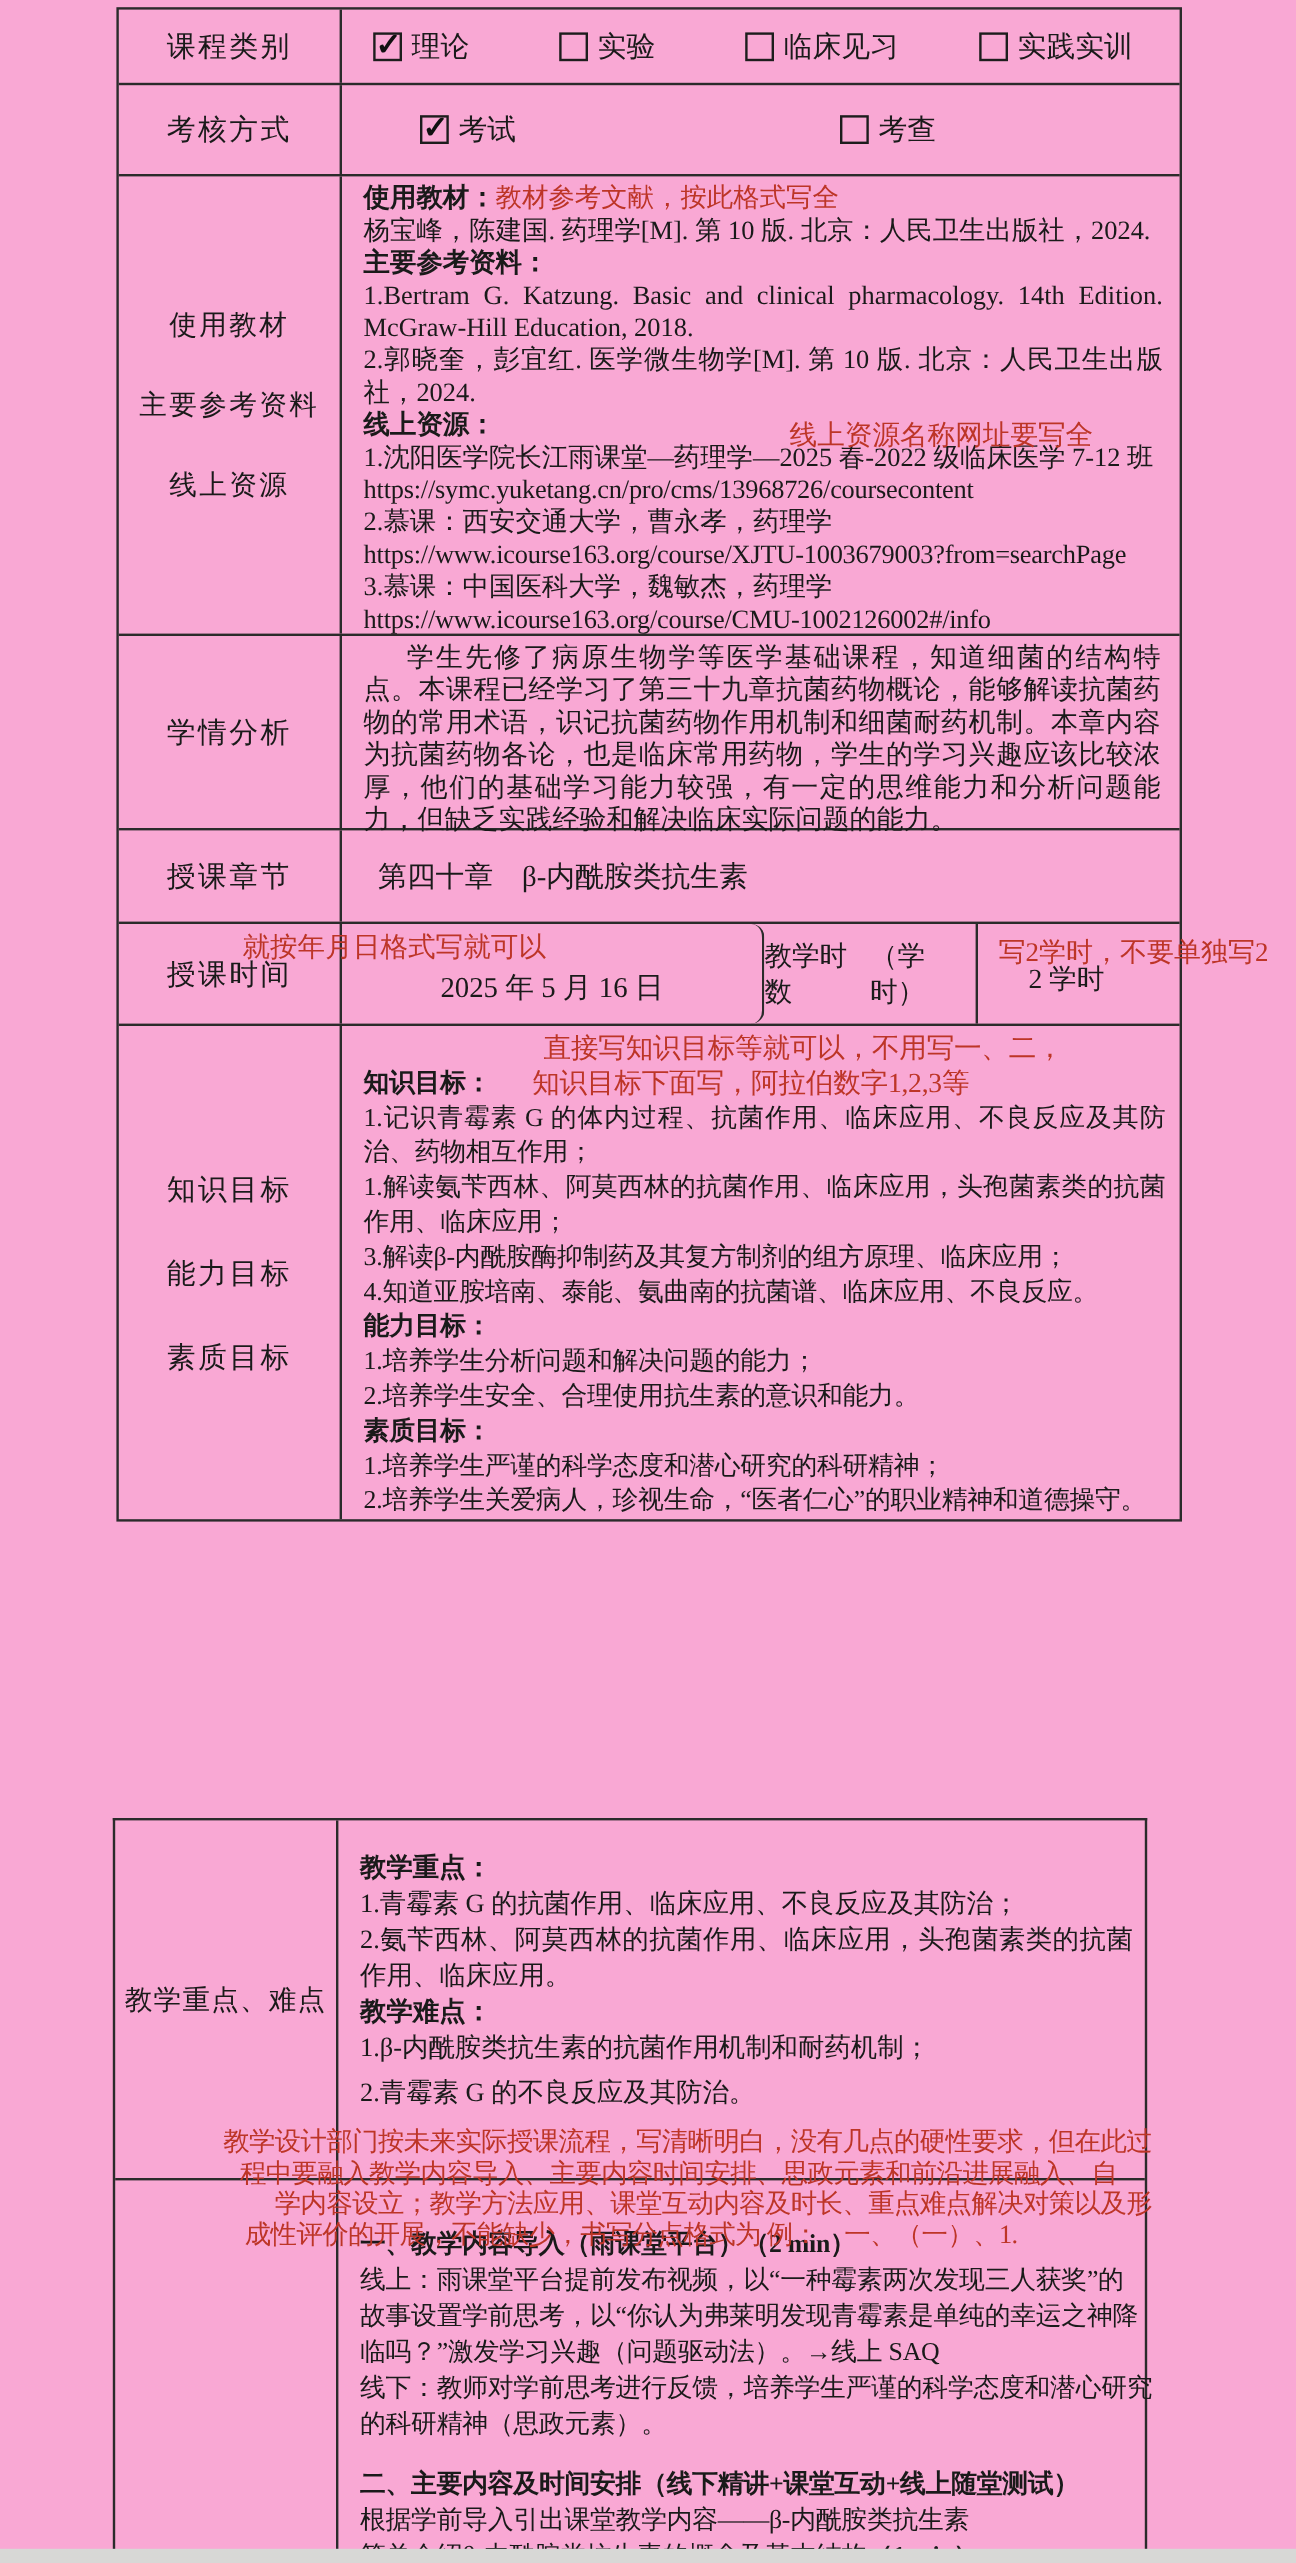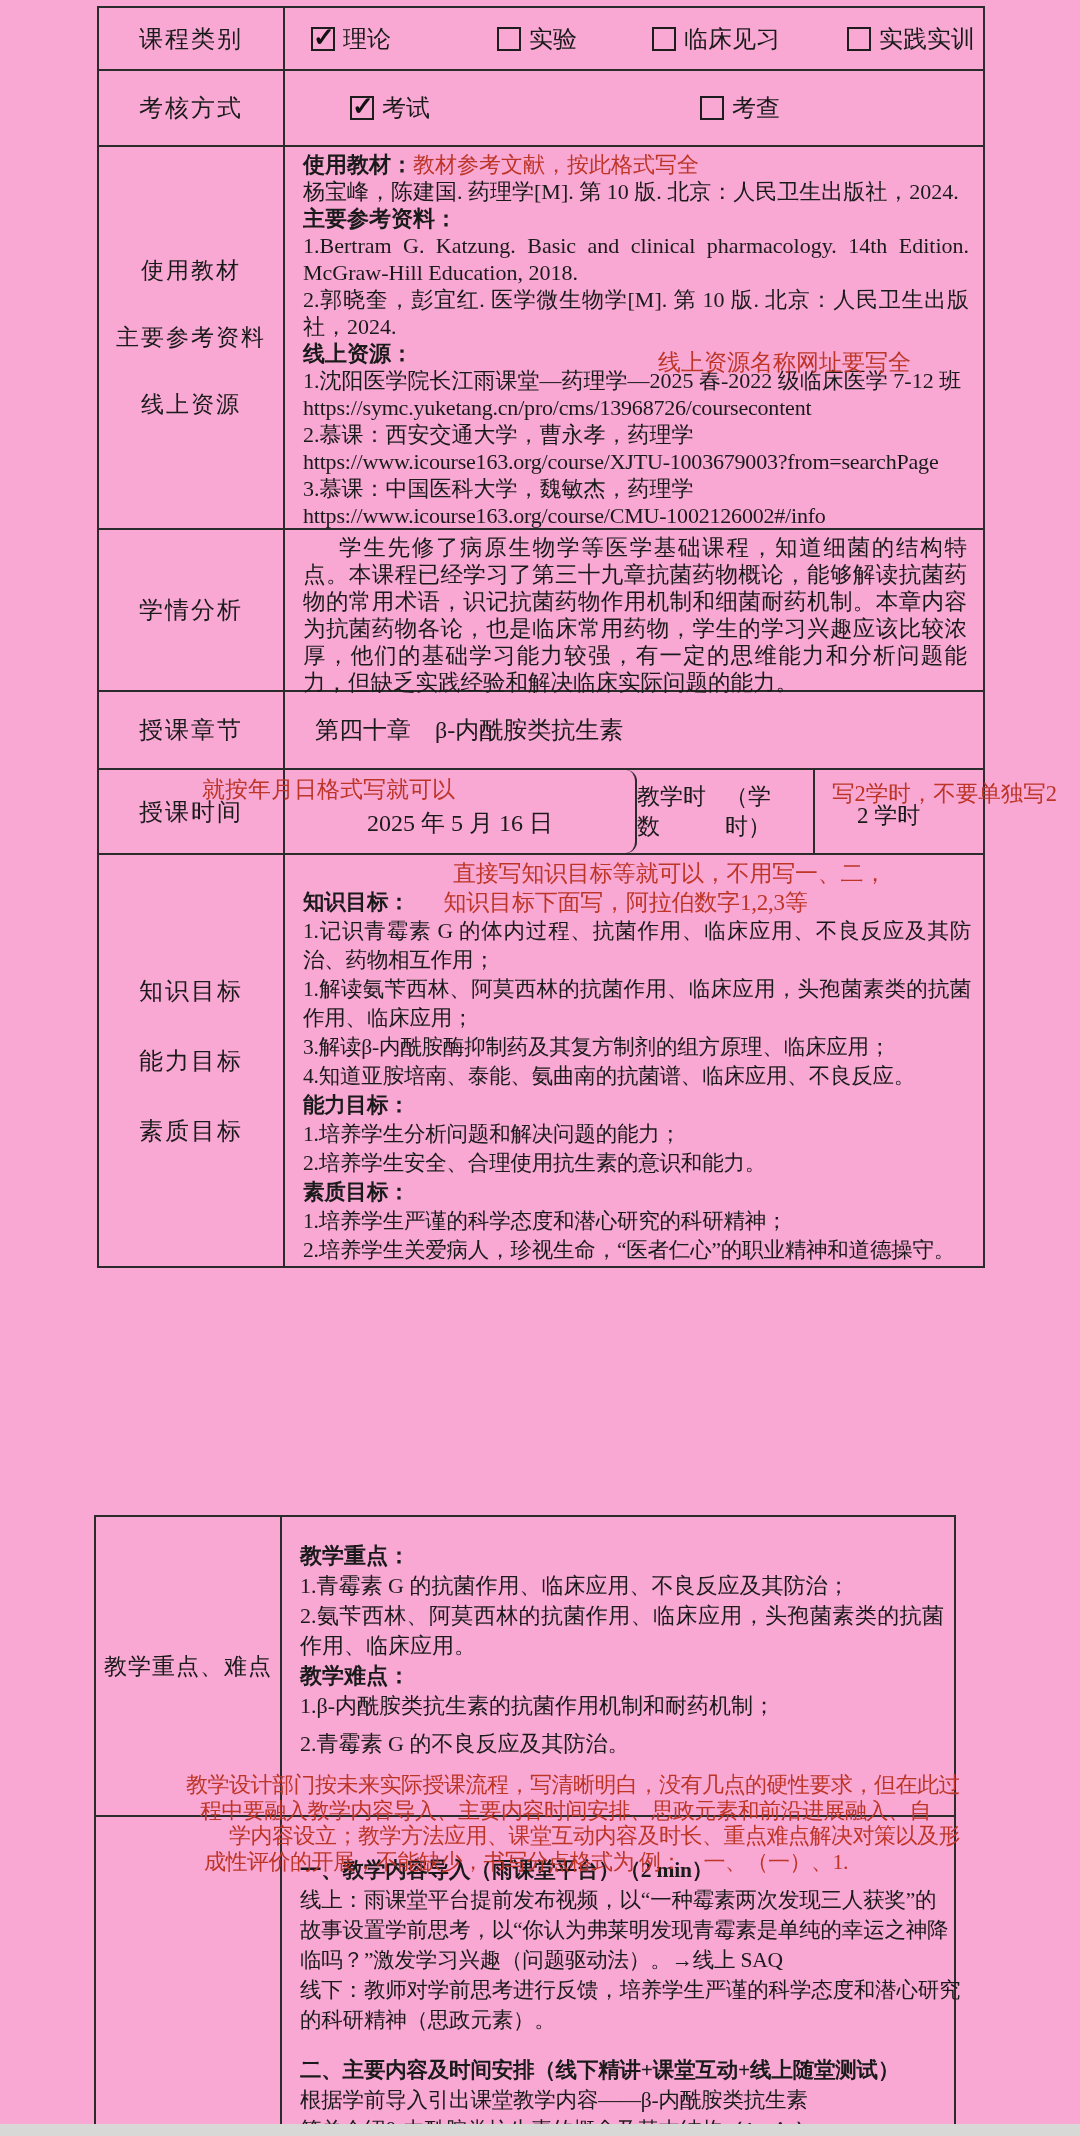--- a/index.html
+++ b/index.html
@@ -81,21 +81,21 @@
 </head>
 <body>
 
 <div id="page">
 
   <div class="doc-table t1">
 
     <div class="trow" style="height:63px;">
       <div class="cell lab">课程类别</div>
       <div class="cell content opts">
-        <span class="opt" style="margin-left:26px;width:186px;">
+        <span class="opt" style="margin-left:26px;width:155px;">
           <span class="cb on"></span>
           <span>理论</span>
         </span>
         <span class="opt" style="width:155px;">
           <span class="cb"></span>
           <span>实验</span>
         </span>
         <span class="opt" style="width:195px;">
           <span class="cb"></span>
           <span>临床见习</span>

